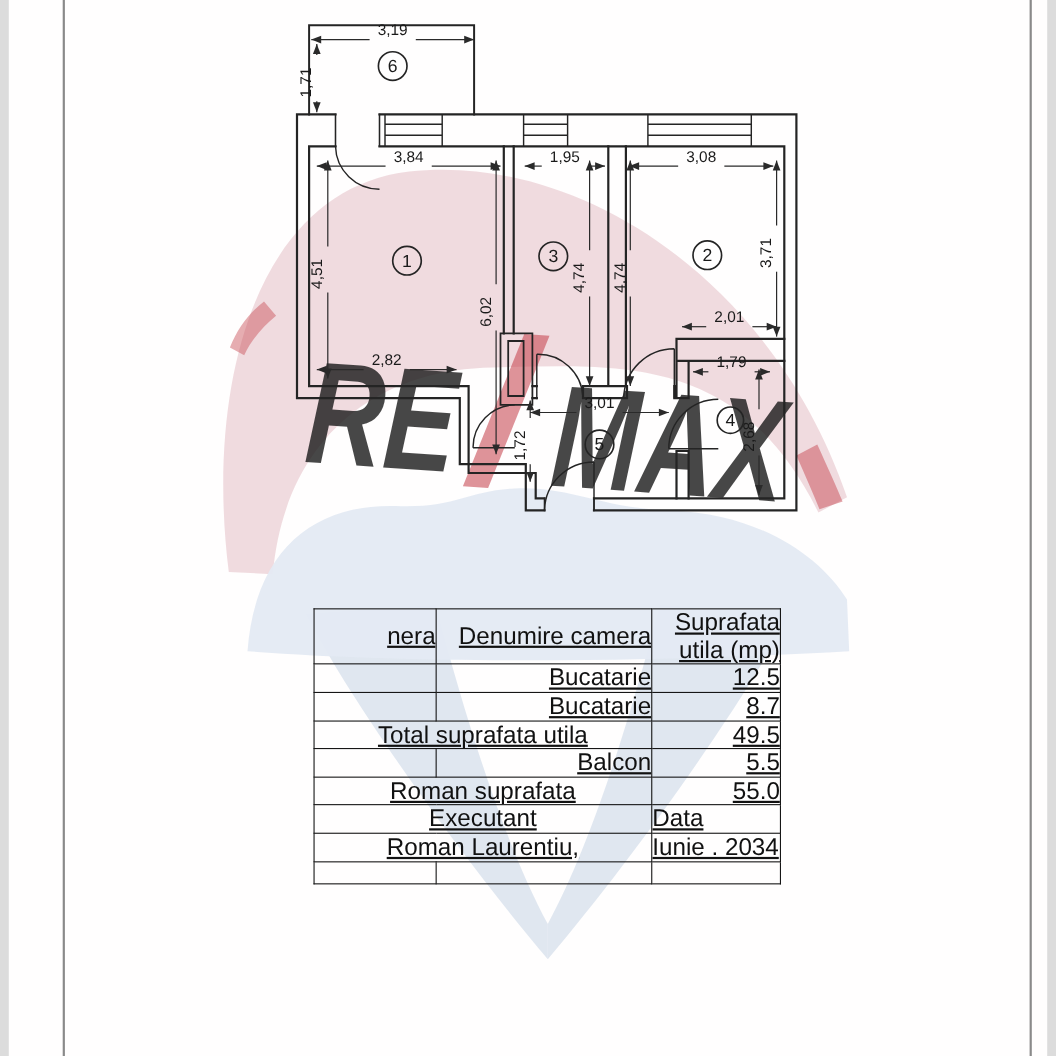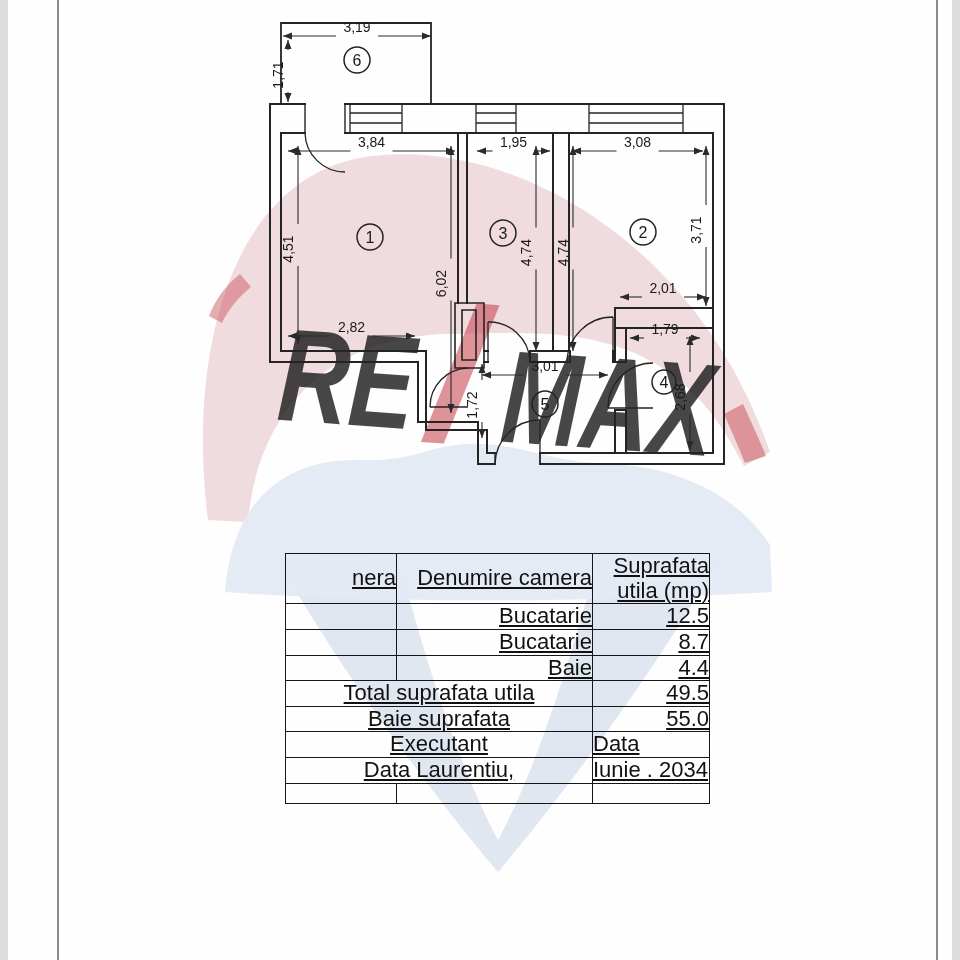--- a/index.html
+++ b/index.html
@@ -193,38 +193,38 @@
           <td class="c1"></td>
           <td class="c2">Bucatarie</td>
           <td class="c3">12.5</td>
         </tr>
         <tr>
           <td class="c1"></td>
           <td class="c2">Bucatarie</td>
           <td class="c3">8.7</td>
         </tr>
         <tr>
-          <td class="c1"></td>
-          <td class="c2">Baie</td>
-          <td class="c3">4.4</td>
-        </tr>
-        <tr>
           <td colspan="2" class="merged">Total suprafata utila</td>
           <td class="c3">49.5</td>
         </tr>
         <tr>
-          <td colspan="2" class="merged">Baie suprafata</td>
+          <td class="c1"></td>
+          <td class="c2">Balcon</td>
+          <td class="c3">5.5</td>
+        </tr>
+        <tr>
+          <td colspan="2" class="merged">Roman suprafata</td>
           <td class="c3">55.0</td>
         </tr>
         <tr>
           <td colspan="2" class="merged">Executant</td>
           <td class="c3c">Data</td>
         </tr>
         <tr>
-          <td colspan="2" class="merged">Data Laurentiu,</td>
+          <td colspan="2" class="merged">Roman Laurentiu,</td>
           <td class="c3c">Iunie . 2034</td>
         </tr>
         <tr class="last">
           <td class="c1"></td>
           <td class="c2"></td>
           <td class="c3"></td>
         </tr>
       </tbody>
   </table>
 </div>

